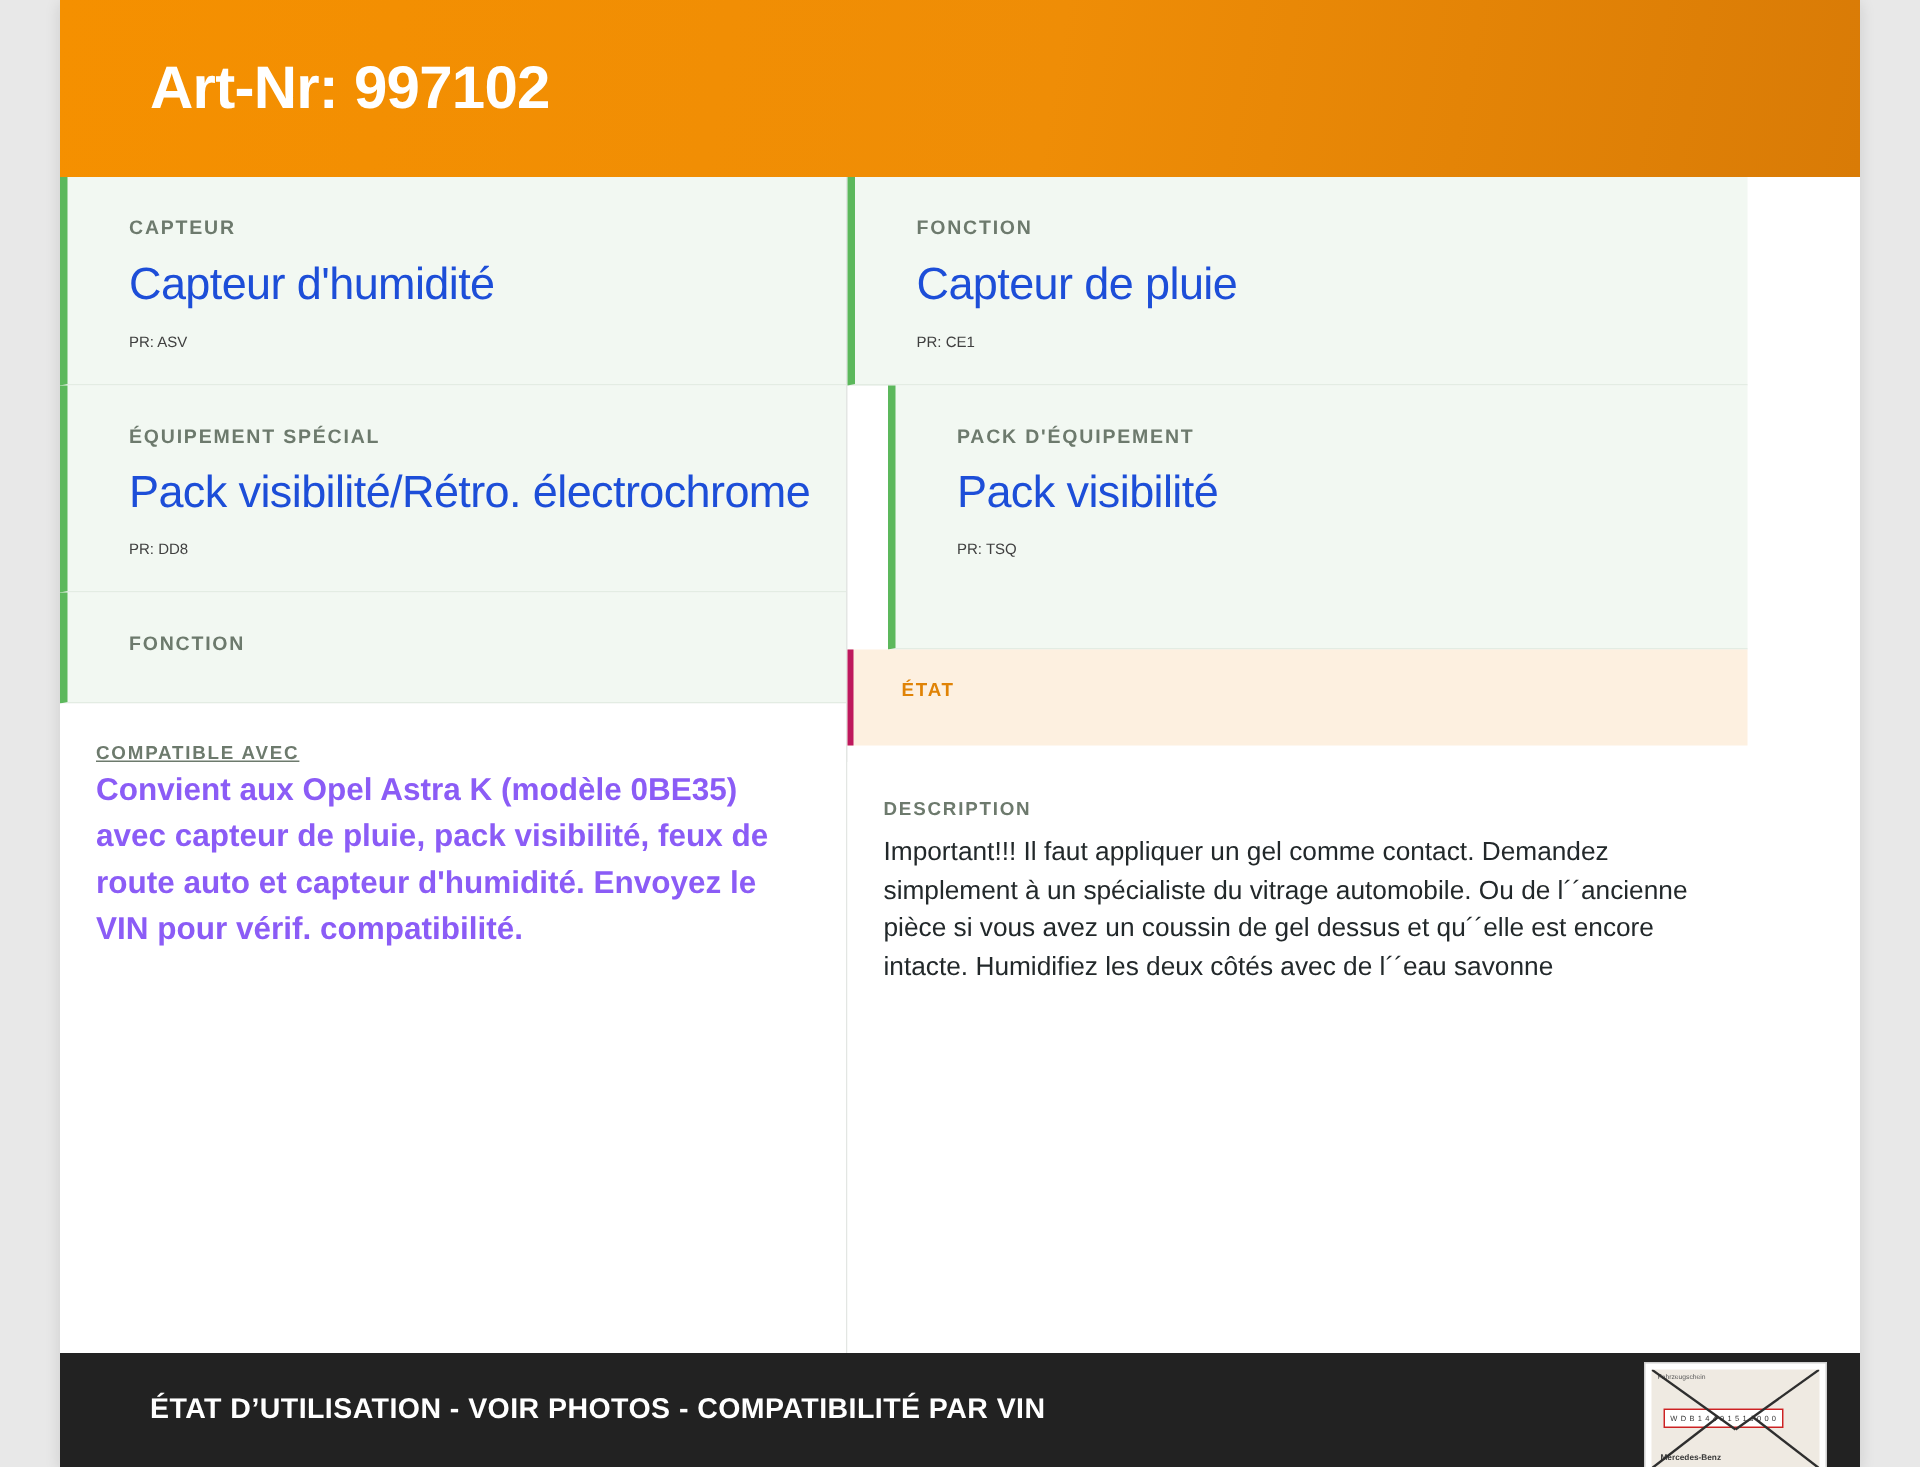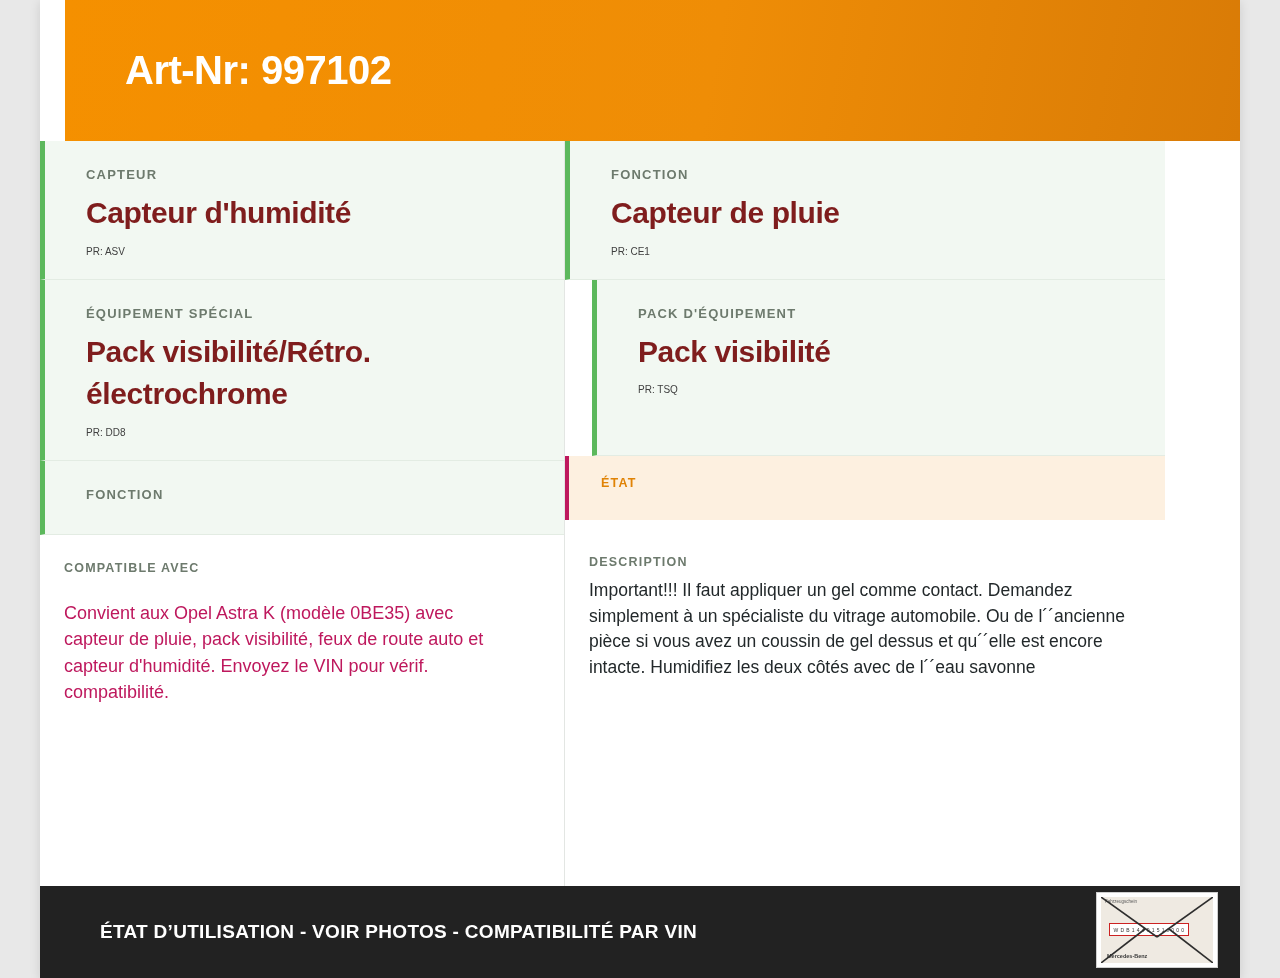--- a/index.html
+++ b/index.html
@@ -22,26 +22,25 @@
     width: 1200px;
     background: #ffffff;
     box-shadow: 0 2px 10px rgba(0,0,0,0.12);
     display: flex;
     flex-direction: column;
     min-height: 978px;
   }
   
   .header {
     background: linear-gradient(100deg, #f59000 0%, #ef8d06 55%, #d97b06 100%);
-    height: 141px;
+    height: 118px;
     display: flex;
     align-items: center;
     padding-left: 60px;
     box-sizing: border-box;
-    margin-left: 25px;
   }
   .header-title {
     color: #ffffff;
     font-size: 40px;
     font-weight: bold;
     letter-spacing: -0.5px;
   }
   
   .body {
     display: flex;
@@ -72,48 +71,50 @@
   .spec-label {
     font-size: 13px;
     letter-spacing: 1.2px;
     font-weight: bold;
     color: #6d7a6d;
     text-transform: uppercase;
     margin-bottom: 10px;
   }
   .spec-value {
     font-size: 30px;
-    font-weight: bold;
-    color: #7f1d1d;
+    font-weight: normal;
+    color: #1d4ed8;
     line-height: 1.42;
     letter-spacing: -0.4px;
     max-width: 520px;
   }
   .spec-pr {
     font-size: 10px;
     color: #404040;
     margin-top: 11px;
   }
   .left-bottom {
     background: #ffffff;
     padding: 26px 46px 26px 24px;
     box-sizing: border-box;
   }
   .plain-label {
     font-size: 12.5px;
     letter-spacing: 1.2px;
     font-weight: bold;
     color: #6d7a6d;
     text-transform: uppercase;
-    margin-bottom: 25px;
+    margin-bottom: 3px;
+    text-decoration: underline;
   }
   .plain-text {
-    font-size: 18px;
-    color: #be185d;
+    font-size: 21px;
+    color: #8b5cf6;
     line-height: 1.47;
+    font-weight: bold;
   }
   
   .state {
     background: #fdf0e0;
     border-left: 4px solid #be185d;
     padding: 20px 0 20px 32px;
     box-sizing: border-box;
   }
   .state-label {
     font-size: 12.5px;
@@ -143,21 +144,21 @@
     margin-bottom: 9px;
   }
   .desc-text {
     font-size: 17.5px;
     color: #22282a;
     line-height: 1.465;
   }
   
   .footer {
     background: #222222;
-    height: 92px;
+    height: 76px;
     display: flex;
     align-items: center;
     padding: 0 22px 0 60px;
     box-sizing: border-box;
     position: relative;
   }
   .footer-text {
     color: #ffffff;
     font-size: 19px;
     font-weight: bold;

